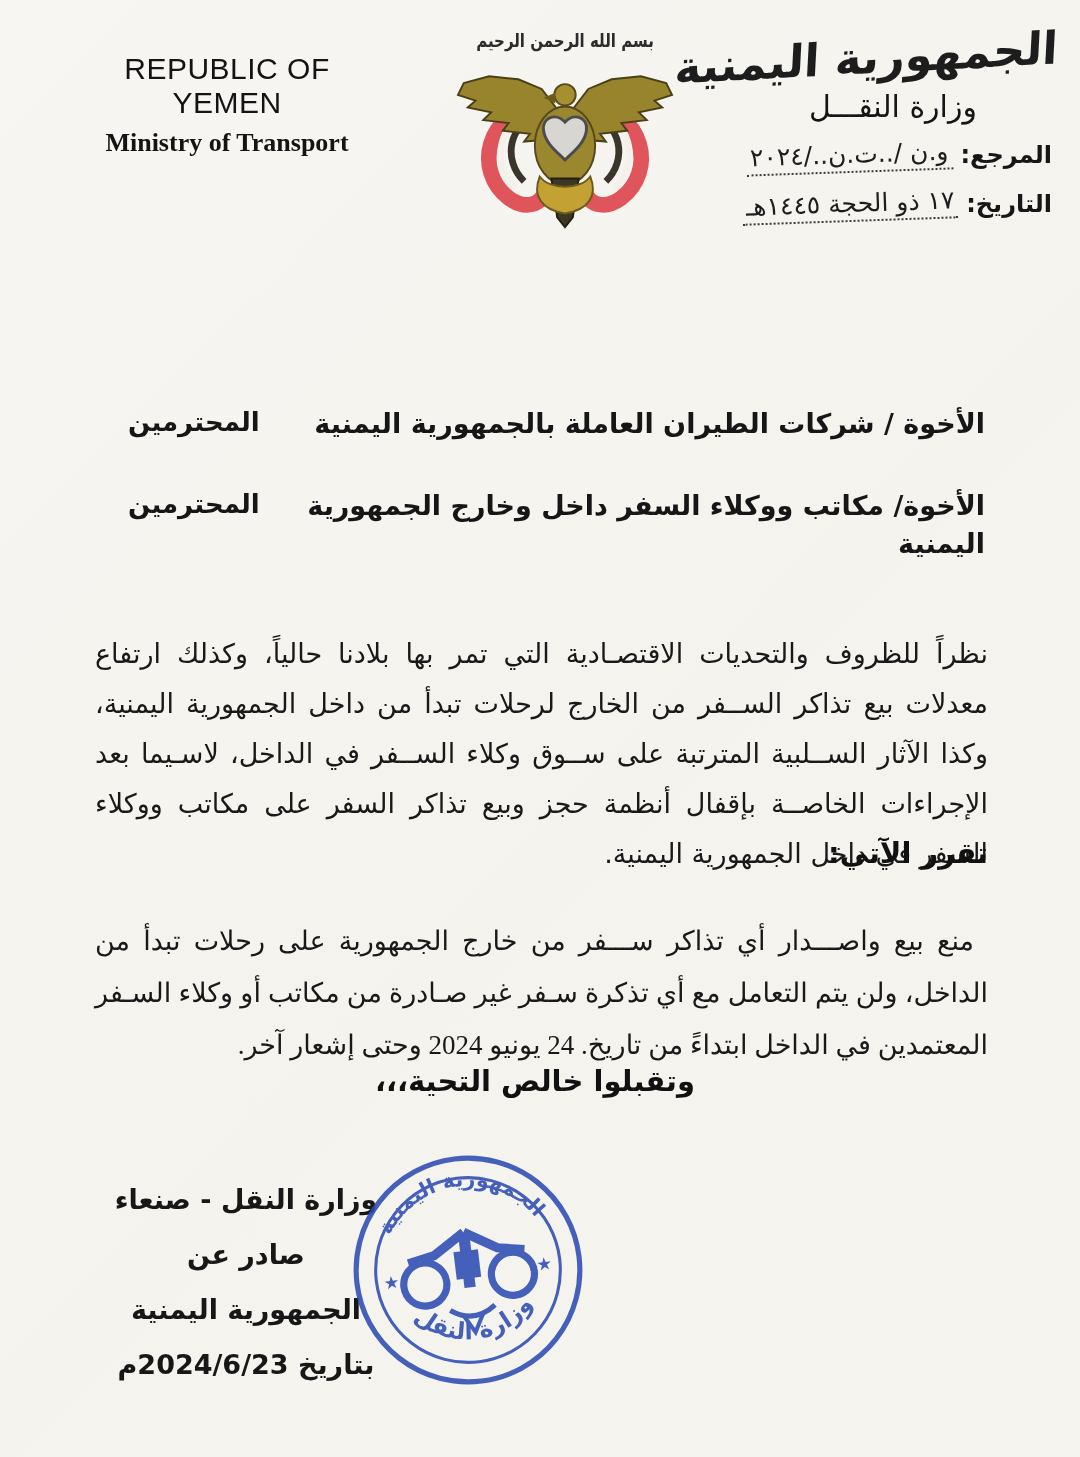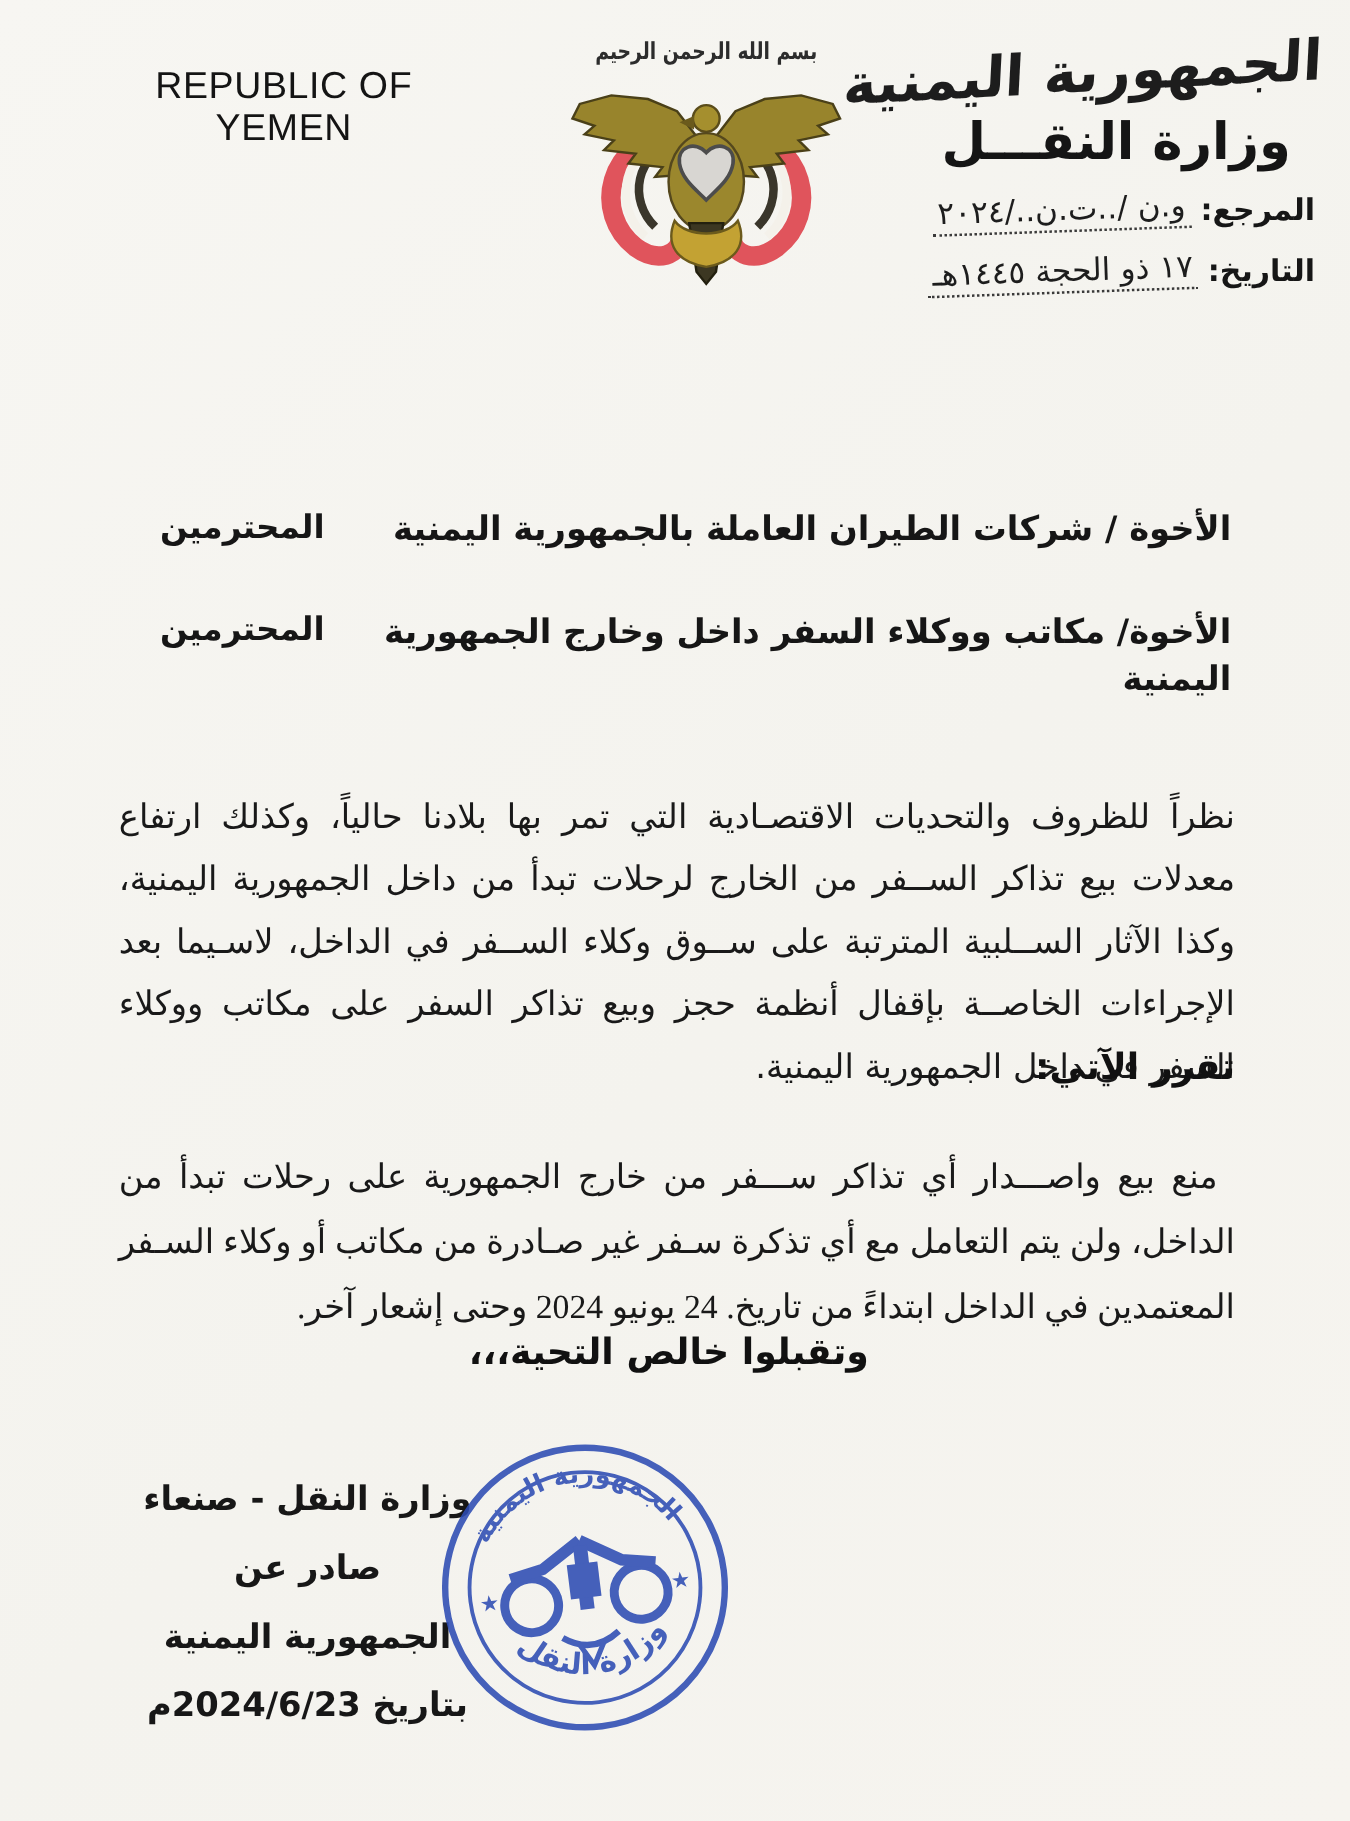--- a/index.html
+++ b/index.html
@@ -36,21 +36,21 @@
     transform:scaleY(1.25);letter-spacing:-1px;
   }
   .emblem-wrap{margin-top:2px;}
 
   .hdr-right{position:absolute;right:22px;top:30px;width:330px;text-align:center;direction:rtl;}
   .callig{
     font-size:45px;font-weight:bold;color:#1d1d1d;
     transform:rotate(-3deg) skewX(-6deg);
     letter-spacing:-2px;white-space:nowrap;
   }
-  .ministry-ar{font-size:41px;font-weight:bold;margin-top:6px;color:#151515;}
+  .ministry-ar{font-size:30px;font-weight:normal;margin-top:6px;color:#151515;}
   .ref-line,.date-line{
     margin-top:16px;font-size:24px;text-align:right;direction:rtl;
     padding-right:6px;white-space:nowrap;
   }
   .ref-line .lbl,.date-line .lbl{font-weight:bold;}
   .hand{
     display:inline-block;
     border-bottom:2px dotted #3a3a3a;
     transform:rotate(-2deg);
     padding:0 4px 2px 4px;
@@ -95,20 +95,21 @@
     transform:rotate(-7deg);opacity:.88;
   }
 </style>
 </head>
 <body>
 
 <div class="page">
 
   <div class="hdr-left">
     <div class="en1">REPUBLIC OF YEMEN</div>
+    <div class="en2">Ministry of Transport</div>
   </div>
 
   <div class="hdr-center">
     <div class="bismillah" dir="rtl">بسم الله الرحمن الرحيم</div>
     <div class="emblem-wrap">
       <svg width="236" height="180" viewBox="0 0 240 185" aria-hidden="true">
 
         <g>
           <path d="M96,54 C38,62 26,122 62,150 C80,163 98,157 100,140" fill="none" stroke="#e0545c" stroke-width="16"></path>
           <path d="M144,54 C202,62 214,122 178,150 C160,163 142,157 140,140" fill="none" stroke="#e0545c" stroke-width="16"></path>

